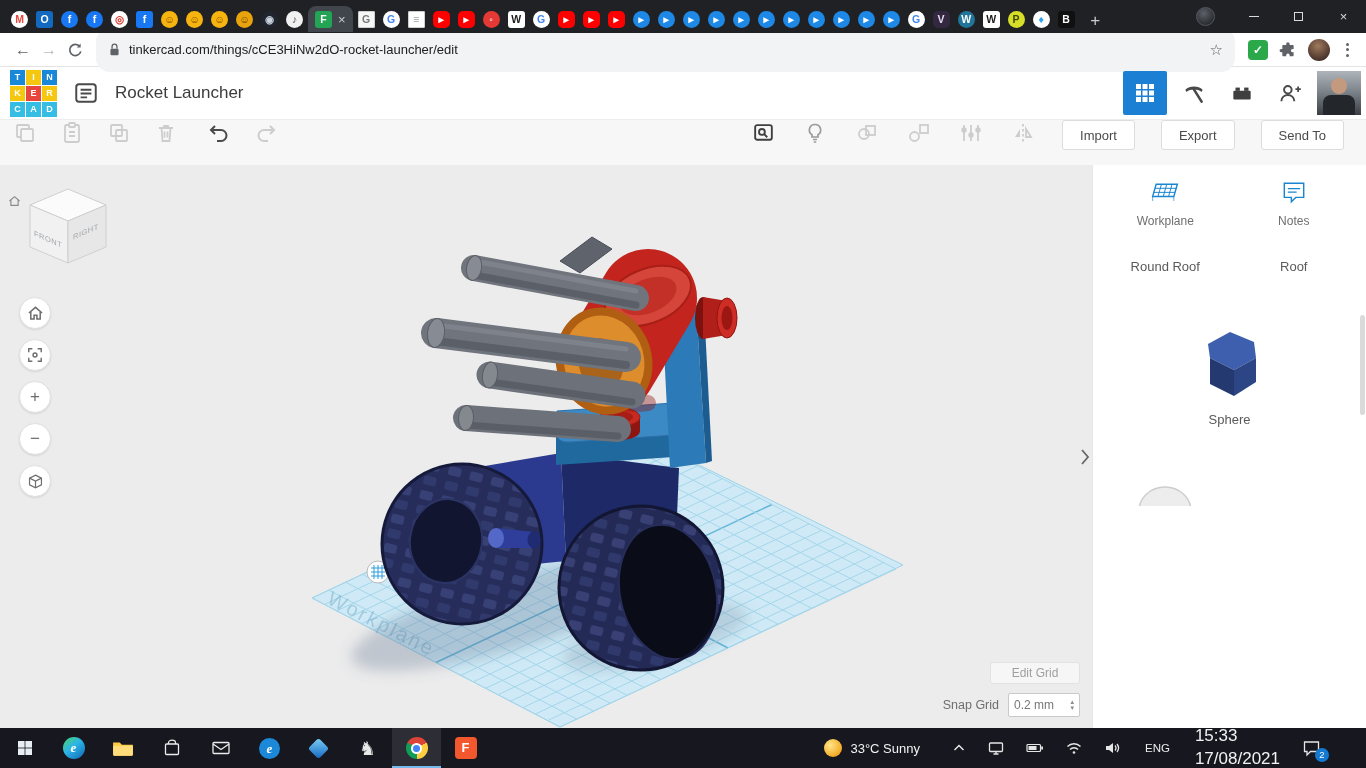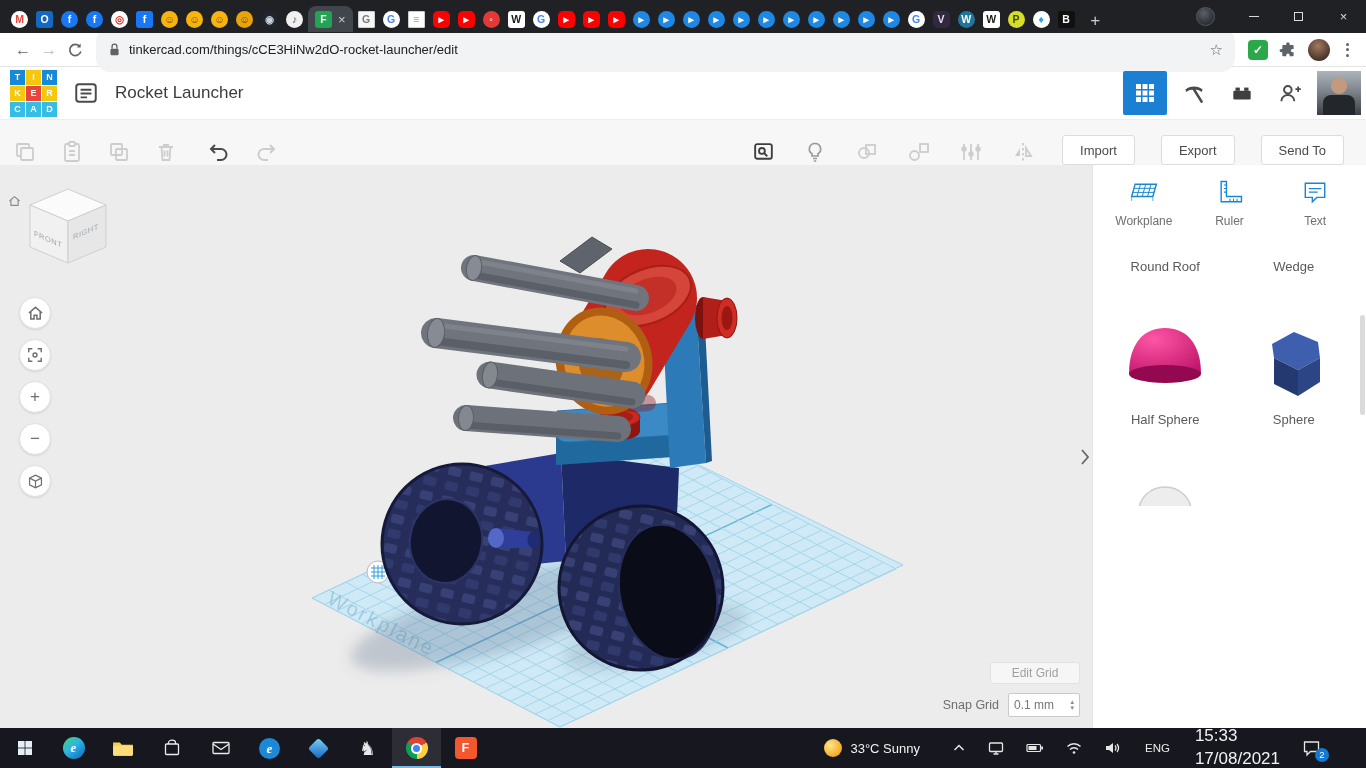--- a/index.html
+++ b/index.html
@@ -45,21 +45,21 @@
   .listicon{margin-left:16px;display:flex}
   .doc-title{margin-left:16px;font-size:17px;color:#3c3c3c}
   .hdr-right{margin-left:auto;display:flex;align-items:center;gap:6px}
   .grid-btn{width:44px;height:44px;background:#1b7fd4;border-radius:2px;display:flex;align-items:center;justify-content:center}
   .hicon{width:42px;height:42px;display:flex;align-items:center;justify-content:center}
   .avatar-photo{width:44px;height:44px;background:linear-gradient(180deg,#aeb4ba 0%,#7e858c 45%,#3a3f45 100%);position:relative;overflow:hidden}
   .avatar-photo::before{content:"";position:absolute;left:14px;top:7px;width:16px;height:16px;border-radius:50%;background:#c49a7e}
   .avatar-photo::after{content:"";position:absolute;left:6px;top:24px;width:32px;height:20px;border-radius:8px 8px 0 0;background:#23272c}
 
   
-  .edittoolbar{height:45px;background:#f7f7f7;display:flex;align-items:flex-end;padding:0 22px 0 12px}
+  .edittoolbar{height:45px;background:#f7f7f7;display:flex;align-items:flex-start;padding:0 22px 0 12px}
   .tbgroup{display:flex;align-items:center;gap:21px}
   .tbicon{display:flex;align-items:center;justify-content:center;width:26px;height:26px}
   .tbspacer{flex:1}
   .btn{height:30px;padding:0 17px;background:#fff;border:1px solid #dcdcdc;border-radius:3px;font-size:13px;color:#4a4a4a;display:flex;align-items:center;margin-left:26px}
 
   
   .content{display:flex;height:563px}
   .viewport{position:relative;width:1092px;height:563px;background:#ececec;overflow:hidden}
   .scene{position:absolute;left:0;top:0}
   .viewcube{position:absolute;left:18px;top:20px}
@@ -642,21 +642,21 @@
               <path d="M10 2.5 L17 6 V14 L10 17.5 L3 14 V6 Z"></path>
               <path d="M3 6 L10 9.5 L17 6 M10 9.5 V17.5"></path>
             </svg>
         </div>
       </div>
 
       <div class="editgrid">Edit Grid</div>
       <div class="snaprow">
         <span class="snaplbl">Snap Grid</span>
         <div class="snapsel">
-          <span>0.1 mm</span>
+          <span>0.2 mm</span>
           <span class="spin">
               <span>▴</span>
               <span>▾</span>
             </span>
         </div>
       </div>
 
       <div class="collapse">
         <svg width="10" height="18" viewBox="0 0 10 18" fill="none" stroke="#666" stroke-width="1.8">
             <path d="M2 2 L8 9 L2 16"></path>
@@ -669,60 +669,40 @@
         <div class="tool">
           <svg width="32" height="30" viewBox="0 0 34 34" fill="none" stroke="#1a86d2" stroke-width="1.6">
               <path d="M7 7 H31 L27 21 H3 Z"></path>
               <path d="M13 7 L9 21 M19 7 L15 21 M25 7 L21 21 M5.7 11.7 H29.7 M4.3 16.3 H28.3" stroke-width="1.1"></path>
               <path d="M3 21 V26 M27 21 V26" stroke-width="1.1" opacity="0.7"></path>
             </svg>
           <span class="lbl">Workplane</span>
         </div>
         <div class="tool">
           <svg width="32" height="30" viewBox="0 0 34 34" fill="none" stroke="#1a86d2" stroke-width="1.6">
-              <path d="M7 4 H13 V21 H30 V27 H7 Z"></path>
-              <path d="M10 8 h3 M10 12 h3 M10 16 h3 M17 23.5 v3.5 M21 23.5 v3.5 M25 23.5 v3.5" stroke-width="1.2"></path>
-            </svg>
-          <span class="lbl">Ruler</span>
-        </div>
-        <div class="tool">
-          <svg width="32" height="30" viewBox="0 0 34 34" fill="none" stroke="#1a86d2" stroke-width="1.6">
               <path d="M6 6 H28 V22 H19 L14 27 V22 H6 Z"></path>
               <path d="M10 12 H24 M10 16 H20" stroke-width="1.4"></path>
             </svg>
-          <span class="lbl">Text</span>
+          <span class="lbl">Notes</span>
         </div>
       </div>
 
 
       <div class="gallery">
         <div class="g-row row-partial">
           <div class="g-cell">
             <span class="g-lbl">Round Roof</span>
           </div>
           <div class="g-cell">
-            <span class="g-lbl">Wedge</span>
+            <span class="g-lbl">Roof</span>
           </div>
         </div>
 
 
         <div class="g-row row-2">
-          <div class="g-cell">
-            <svg width="84" height="88" viewBox="0 0 84 88">
-              <defs>
-                  <radialGradient id="hsG" cx="0.35" cy="0.25" r="1">
-                    <stop offset="0" stop-color="#ff55a5"></stop>
-                    <stop offset="1" stop-color="#b50d63"></stop>
-                  </radialGradient>
-                </defs>
-              <path d="M6 56 C6 24 22 10 42 10 C62 10 78 24 78 56 Z" fill="url(#hsG)"></path>
-              <ellipse cx="42" cy="56" rx="36" ry="9" fill="#93094f"></ellipse>
-            </svg>
-            <span class="g-lbl">Half Sphere</span>
-          </div>
           <div class="g-cell">
             <svg width="84" height="88" viewBox="0 0 84 88">
               <polygon points="20,26 42,14 66,24 68,40 46,52 22,40" fill="#3d5fae"></polygon>
               <polygon points="22,40 46,52 46,78 22,66" fill="#24396f"></polygon>
               <polygon points="46,52 68,40 68,64 46,78" fill="#2c4685"></polygon>
             </svg>
             <span class="g-lbl">Sphere</span>
           </div>
         </div>
 

